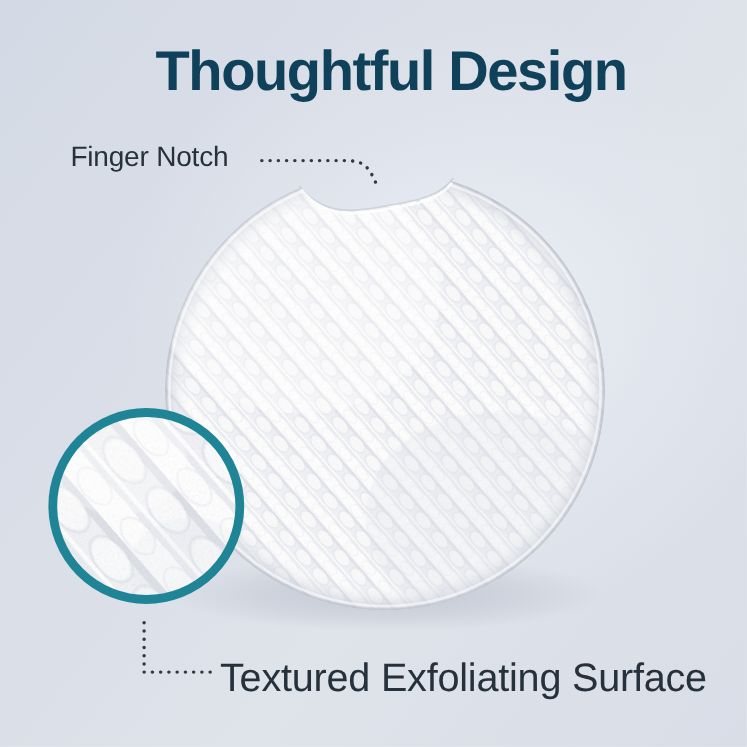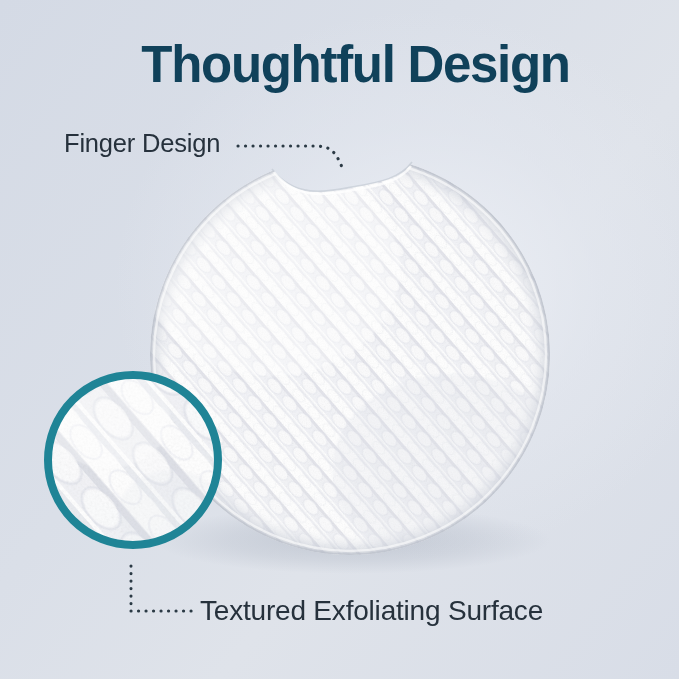--- a/index.html
+++ b/index.html
@@ -43,21 +43,21 @@
     letter-spacing: -0.2px;
   }
   .label-finger-notch {
     left: 64px;
     top: 129px;
     font-size: 25.5px;
   }
   .label-texture {
     left: 200px;
     top: 595px;
-    font-size: 28px;
+    font-size: 36px;
   }
 
   
   .artwork {
     position: absolute;
     left: 0;
     top: 0;
     width: 679px;
     height: 679px;
   }
@@ -203,17 +203,17 @@
       <circle cx="133" cy="460" r="85" fill="none" stroke="#1f8496" stroke-width="8"></circle>
     </g>
 
     <path d="M 238 146 L 314 146 C 332 146, 336 152, 344 172" fill="none" stroke="#2b3a45" stroke-width="3.1" stroke-linecap="round" stroke-dasharray="0.1 7.4"></path>
 
     <path d="M 131 566 L 131 611 L 193 611" fill="none" stroke="#2b3a45" stroke-width="3.1" stroke-linecap="round" stroke-dasharray="0.1 7.4"></path>
   </svg>
 
   <div class="headline">Thoughtful Design</div>
 
-  <div class="label label-finger-notch">Finger Design</div>
+  <div class="label label-finger-notch">Finger Notch</div>
 
   <div class="label label-texture">Textured Exfoliating Surface</div>
 
 </div>
 
 </body></html>

